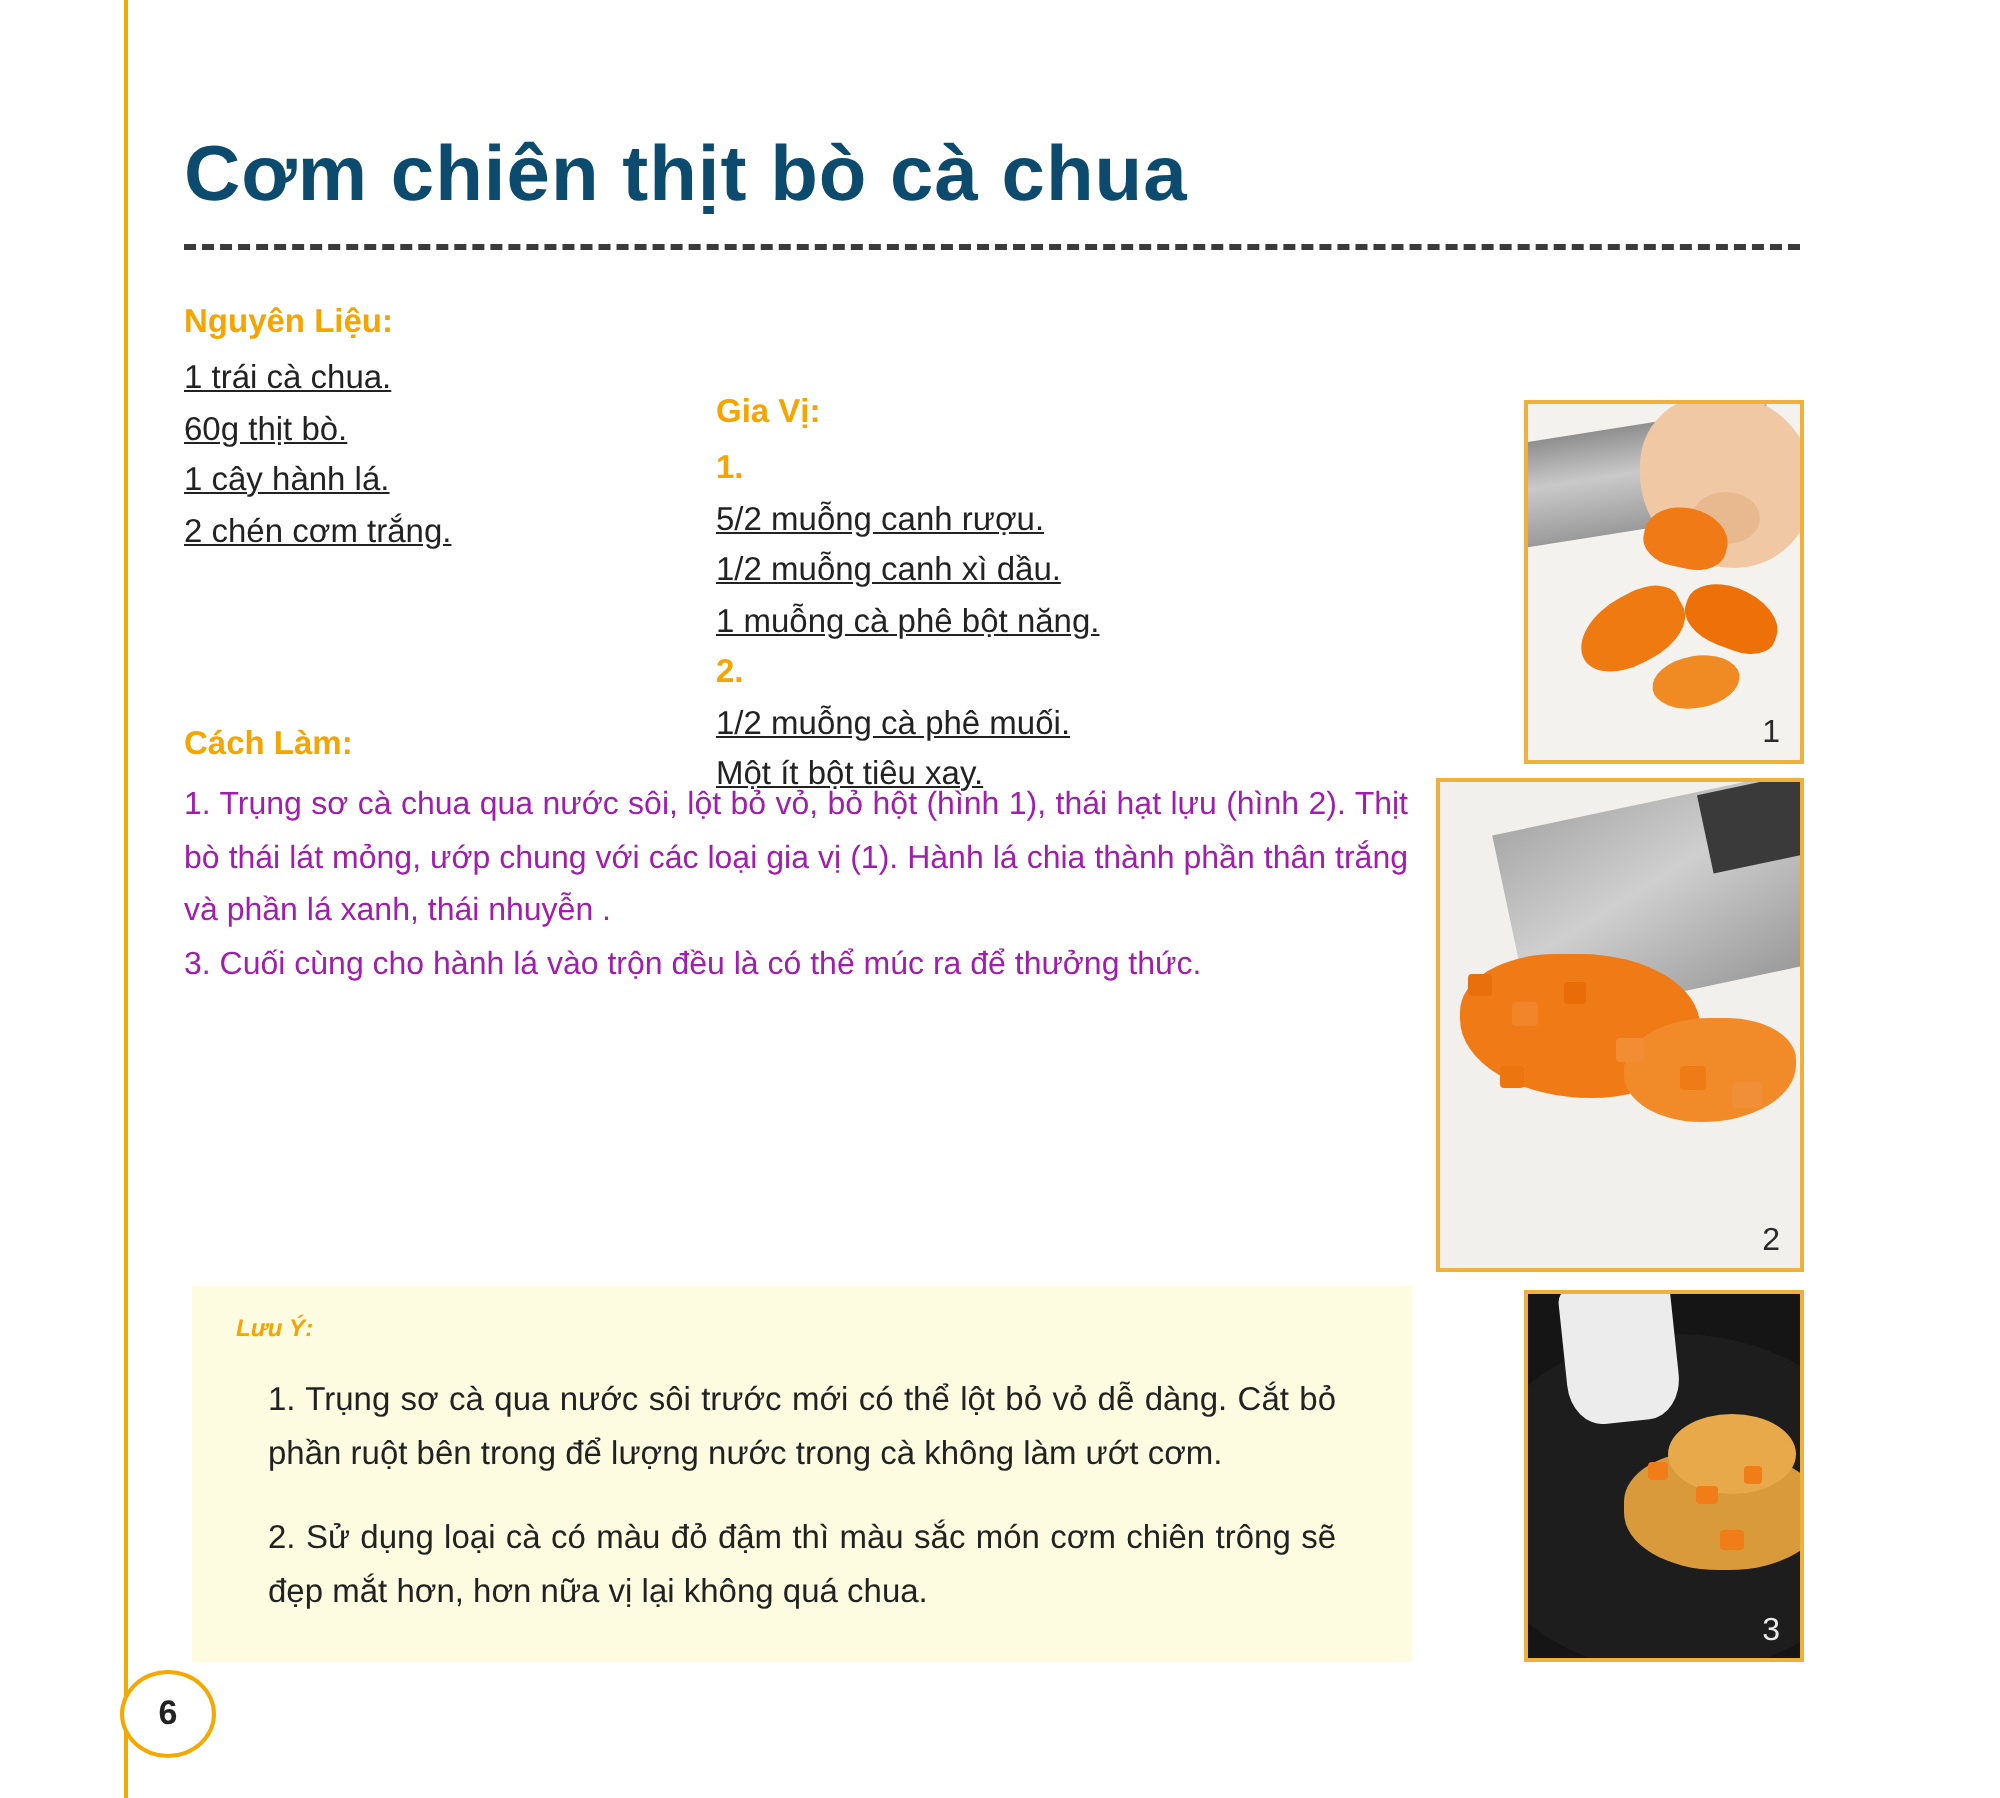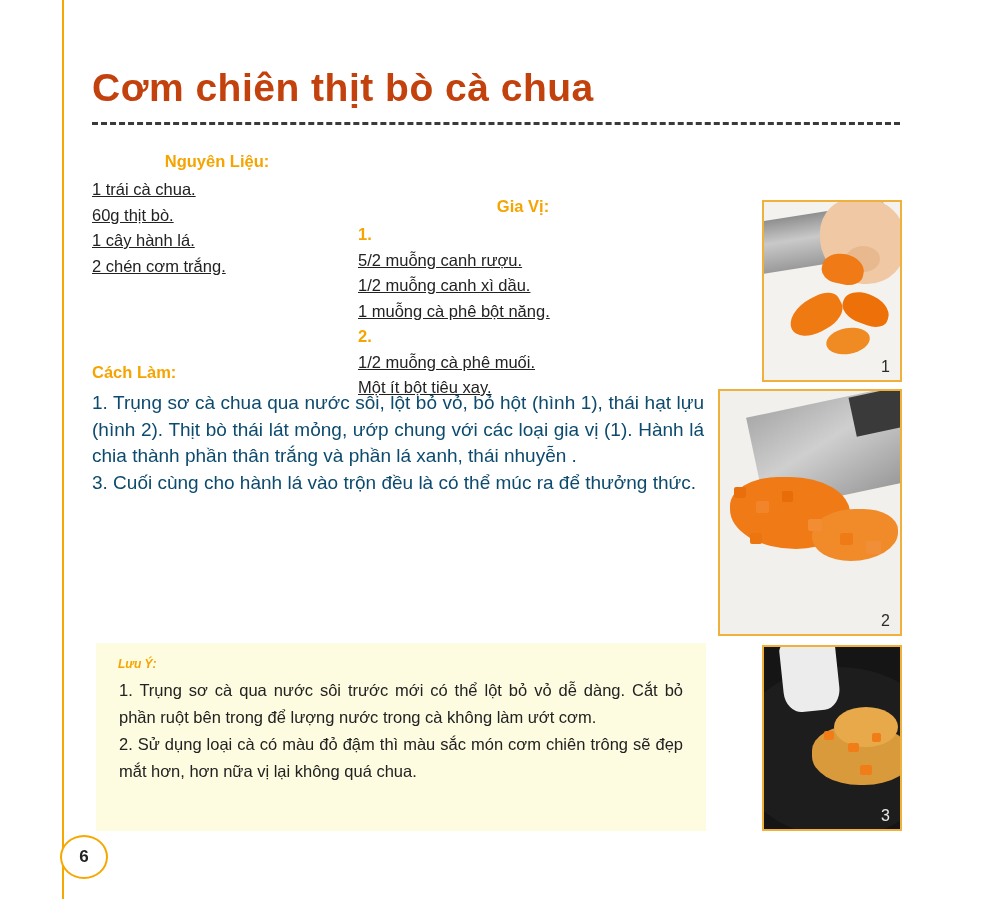--- a/index.html
+++ b/index.html
@@ -32,21 +32,21 @@
     width: 1000px;
     height: 899px;
   }
 
   .title {
     position: absolute;
     left: 92px;
     top: 66px;
     font-size: 39px;
     font-weight: bold;
-    color: #c2410c;
+    color: #0c4a6e;
     letter-spacing: 0.5px;
     white-space: nowrap;
   }
 
   .dashed-rule {
     position: absolute;
     left: 92px;
     top: 122px;
     width: 808px;
     height: 0;
@@ -77,37 +77,37 @@
     line-height: 25.5px;
     color: #222;
     text-decoration: underline;
   }
   .num-label {
     font-size: 16.5px;
     font-weight: bold;
     color: #f5a400;
     line-height: 25.5px;
   }
-  .col-heading-gap { margin-bottom: 6px; text-align: center; }
+  .col-heading-gap { margin-bottom: 6px; }
 
   .method {
     position: absolute;
     left: 92px;
     top: 363px;
     width: 612px;
   }
   .method-heading {
     margin-bottom: 8px;
   }
   .method p {
     margin: 0;
-    font-size: 19px;
+    font-size: 16px;
     line-height: 26.5px;
     text-align: justify;
-    color: #0c4a6e;
+    color: #a21caf;
   }
 
   .note-box {
     position: absolute;
     left: 96px;
     top: 643px;
     width: 610px;
     height: 188px;
     background: #fdfbe0;
   }
@@ -115,21 +115,21 @@
     padding: 14px 22px 0 22px;
   }
   .note-heading {
     color: #f5a400;
     font-weight: bold;
     font-style: italic;
     font-size: 12px;
     margin-bottom: 6px;
   }
   .note-inner p {
-    margin: 1px;
+    margin: 16px;
     font-size: 16.5px;
     line-height: 26.5px;
     text-align: justify;
     color: #222;
   }
 
   
   .photo {
     position: absolute;
     border: 2px solid #f0b13c;

